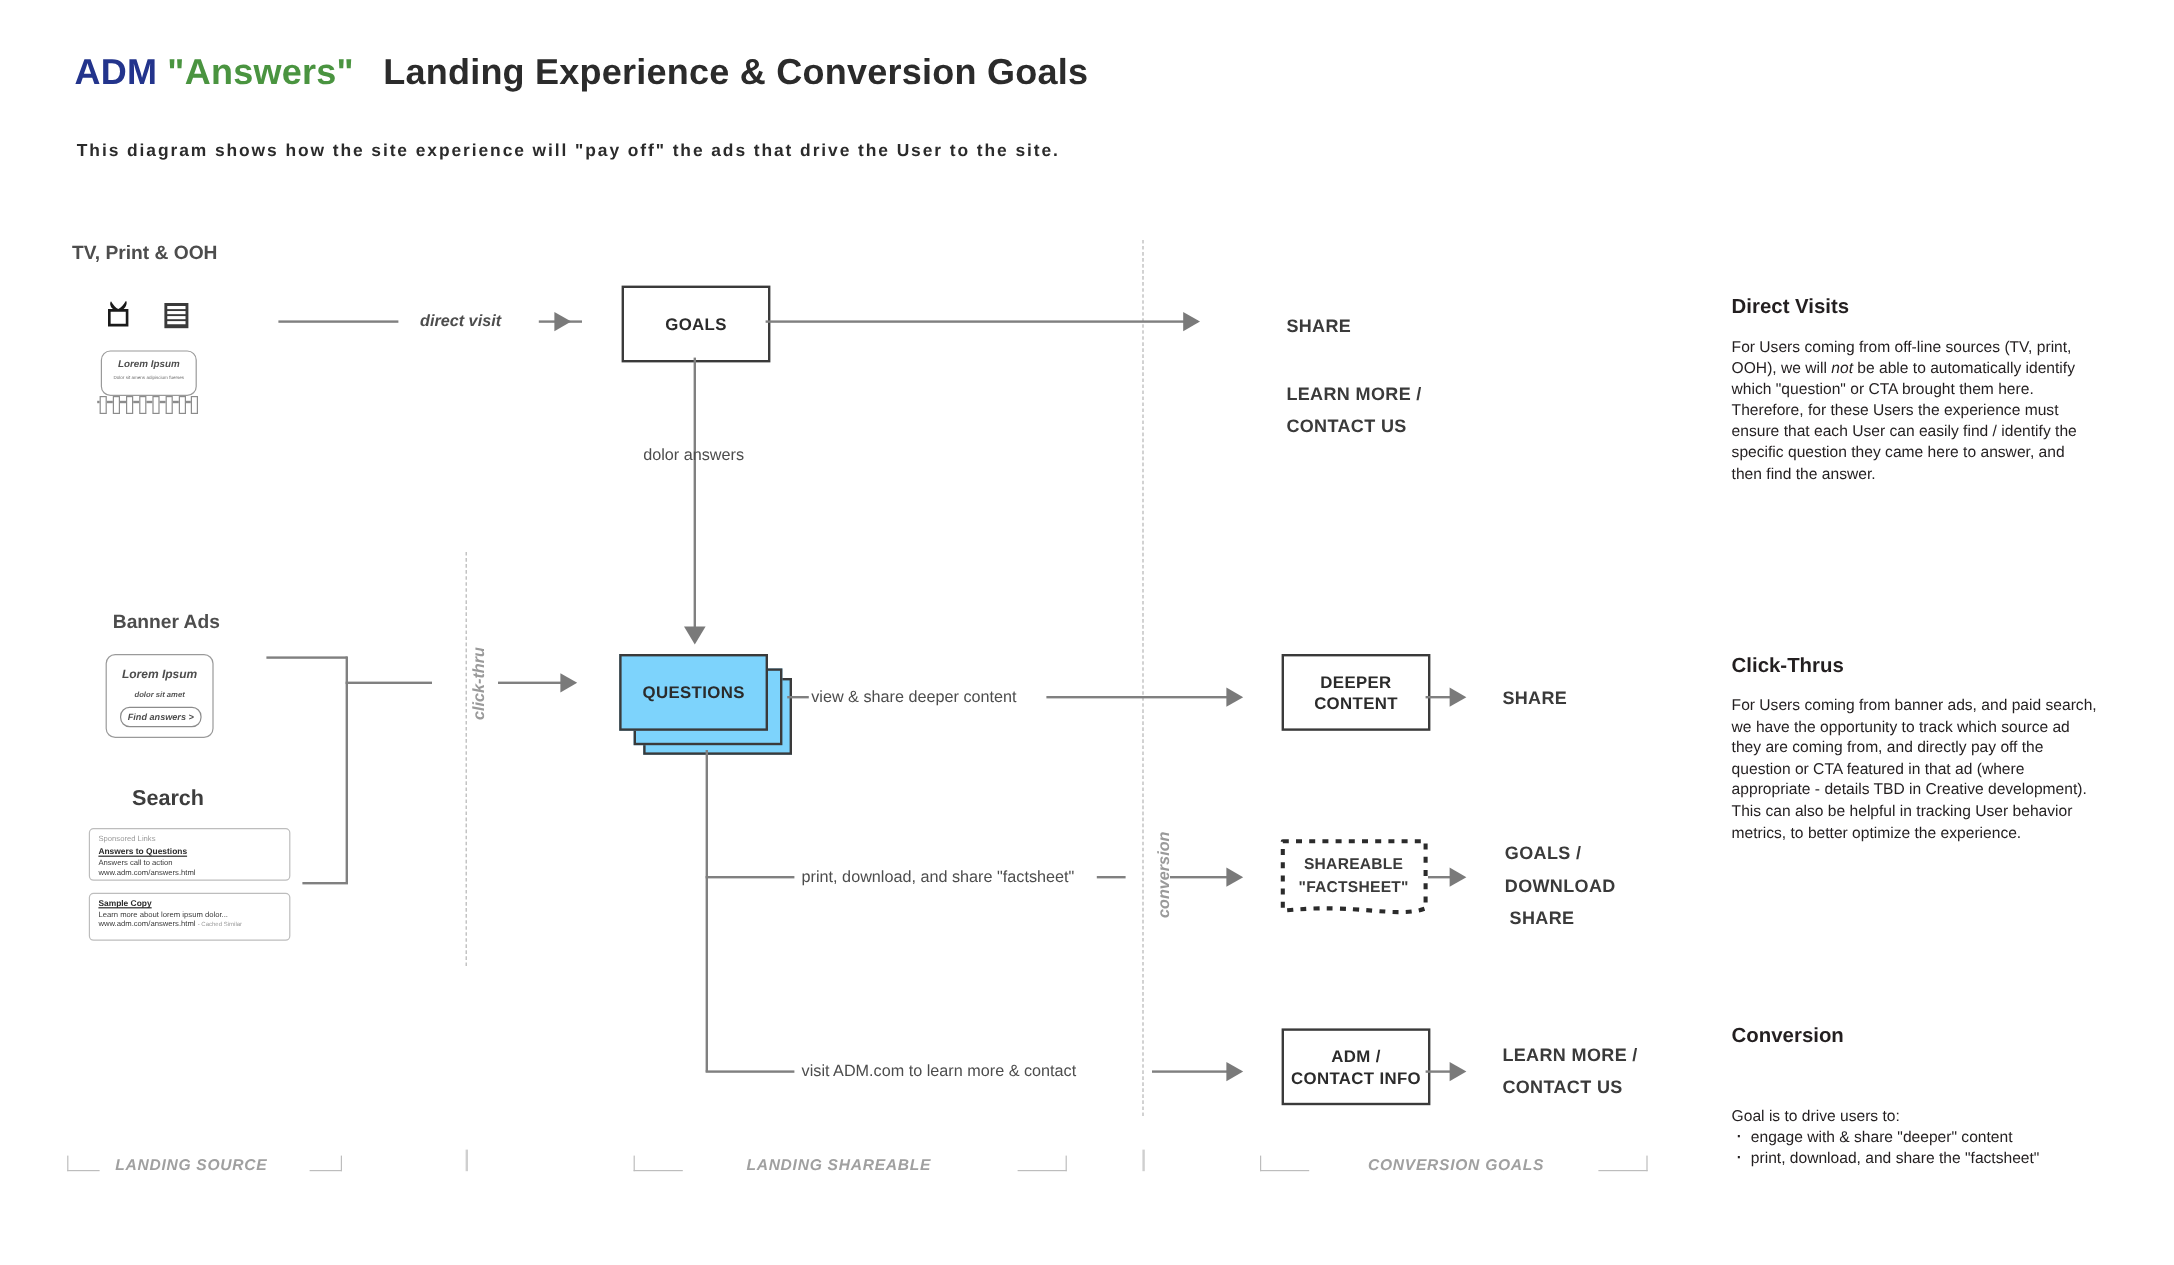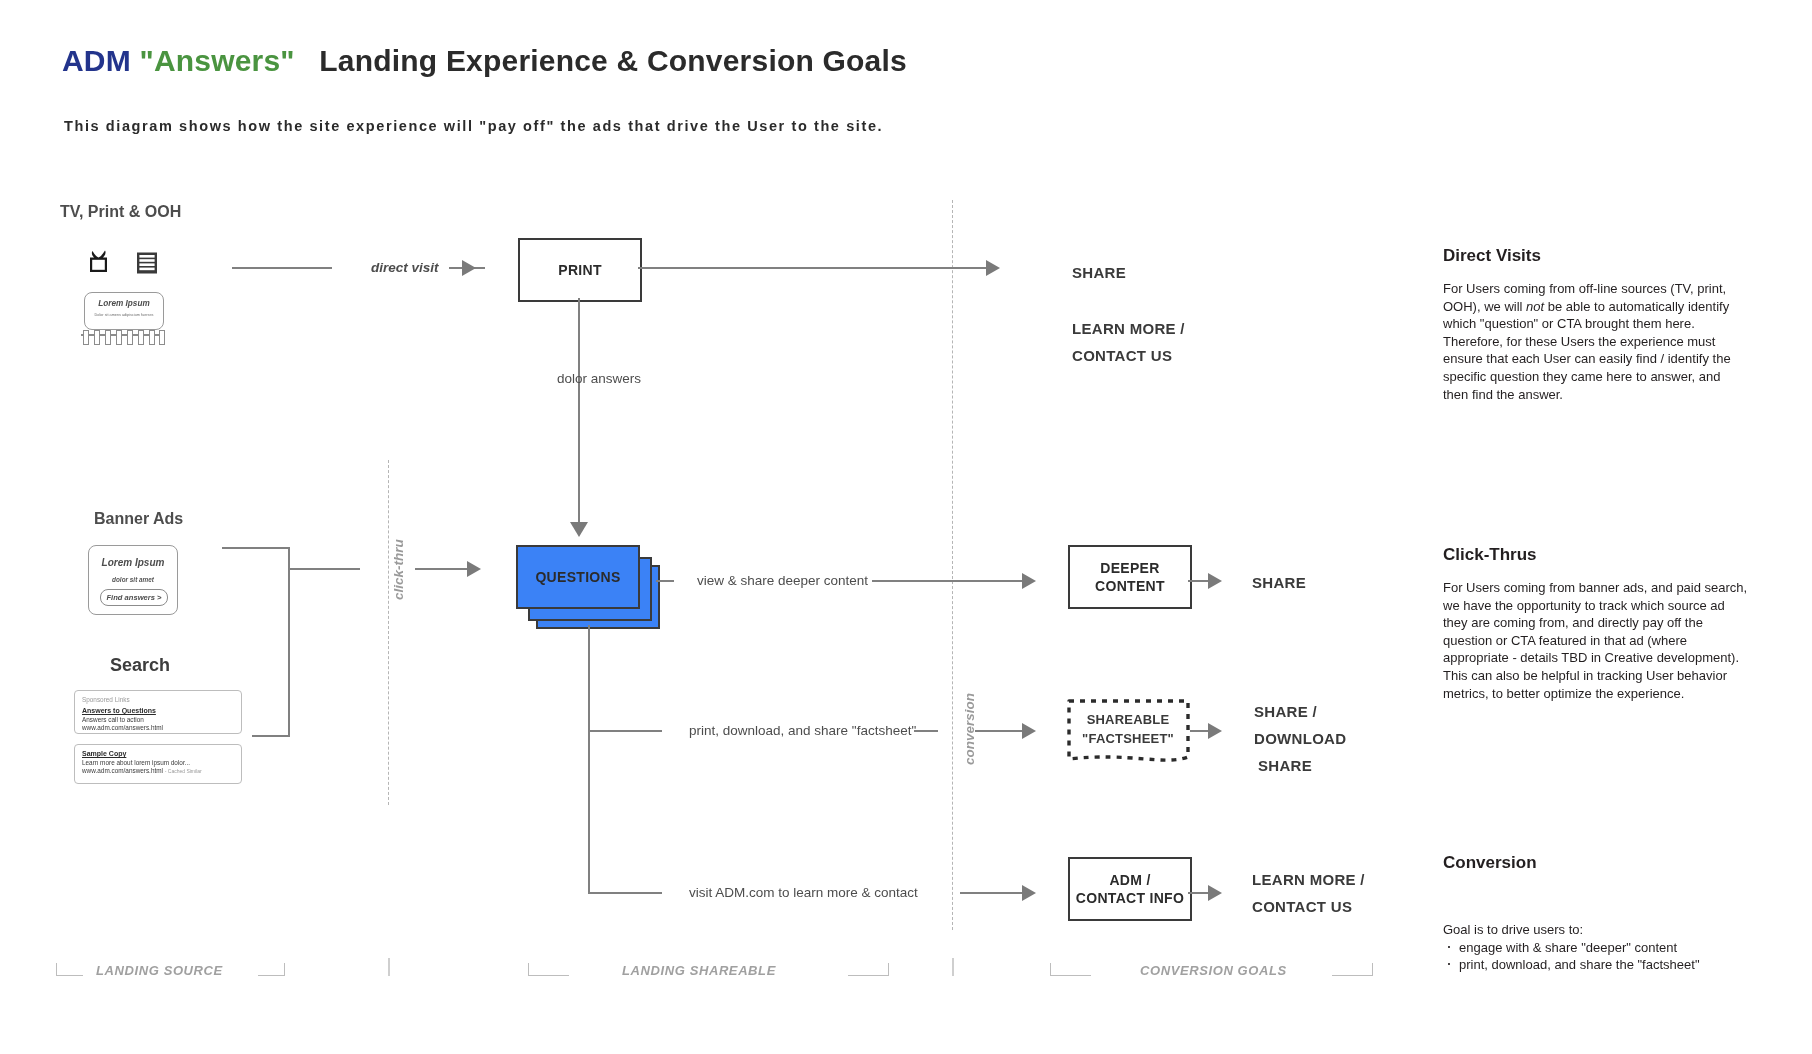--- a/index.html
+++ b/index.html
@@ -38,21 +38,21 @@
   
   .box{position:absolute;border:2.4px solid #3a3a3a;background:#fff;
        display:flex;align-items:center;justify-content:center;text-align:center;
        font-size:14px;font-weight:bold;color:#2b2b2b;line-height:18px;letter-spacing:.3px;}
   #box-home{left:518px;top:238px;width:120px;height:60px;}
   #box-deeper{left:1068px;top:545px;width:120px;height:60px;}
   #box-adm{left:1068px;top:857px;width:120px;height:60px;}
 
   
   #q-wrap{left:516px;top:545px;width:140px;height:80px;position:absolute;}
-  #q-wrap .card{position:absolute;border:2.4px solid #3a3a3a;background:#3b82f6;width:120px;height:60px;}
+  #q-wrap .card{position:absolute;border:2.4px solid #3a3a3a;background:#7dd3fc;width:120px;height:60px;}
   #q-wrap .c3{left:20px;top:20px;}
   #q-wrap .c2{left:12px;top:12px;}
   #q-wrap .c1{left:0px;top:0px;display:flex;align-items:center;justify-content:center;
               font-size:14px;font-weight:bold;color:#2b2b2b;letter-spacing:.3px;}
 
   
   #box-fact{left:1068px;top:700px;width:120px;height:58px;}
   #box-fact svg{position:absolute;left:-4px;top:-4px;}
   #box-fact .lbl{position:absolute;left:0;top:0;width:120px;height:58px;
                  display:flex;flex-direction:column;align-items:center;justify-content:center;
@@ -60,21 +60,21 @@
 
   
   .ln{position:absolute;background:#808080;}
   .hline{height:1.8px;}
   .vline{width:1.8px;}
   .arrow{position:absolute;width:0;height:0;border-top:8px solid transparent;
          border-bottom:8px solid transparent;border-left:14px solid #7a7a7a;}
   .arrow-down{position:absolute;width:0;height:0;border-left:9px solid transparent;
               border-right:9px solid transparent;border-top:15px solid #7a7a7a;}
 
-  .flab{position:absolute;font-size:13.5px;color:#4d4d4d;white-space:nowrap;margin-left:21px;}
+  .flab{position:absolute;font-size:13.5px;color:#4d4d4d;white-space:nowrap;}
   .flab-i{font-style:italic;font-weight:bold;}
   .vlab{position:absolute;font-size:13.5px;color:#9a9a9a;font-style:italic;font-weight:bold;
         white-space:nowrap;transform:rotate(-90deg);transform-origin:left top;}
 
   
   .goal{position:absolute;font-size:15px;font-weight:bold;color:#3a3a3a;
         line-height:27px;letter-spacing:.3px;white-space:nowrap;}
 
   
   .dashsep{position:absolute;width:0;border-left:1.6px dashed #b5b5b5;}
@@ -192,21 +192,21 @@
 
 <div class="dashsep" style="left:388px;top:460px;height:345px;"></div>
 <div class="dashsep" style="left:952px;top:200px;height:730px;"></div>
 
 <div class="ln hline" style="left:232px;top:267px;width:100px;"></div>
 <div class="flab flab-i" style="left:350px;top:260px;">direct visit</div>
 <div class="ln hline" style="left:449px;top:267px;width:36px;"></div>
 <div class="arrow" style="left:462px;top:260px;"></div>
 
 <div class="box" id="box-home">
-  <span>PRINT</span>
+  <span>GOALS</span>
 </div>
 
 <div class="ln hline" style="left:638px;top:267px;width:360px;"></div>
 <div class="arrow" style="left:986px;top:260px;"></div>
 
 <div class="ln vline" style="left:578px;top:298px;height:232px;"></div>
 <div class="arrow-down" style="left:570px;top:522px;"></div>
 <div class="flab" style="left:536px;top:371px;">dolor answers</div>
 
 <div class="ln hline" style="left:222px;top:547px;width:67px;"></div>
@@ -273,21 +273,21 @@
 <div class="ln hline" style="left:1188px;top:892px;width:28px;"></div>
 <div class="arrow" style="left:1208px;top:885px;"></div>
 
 <div class="goal" style="left:1072px;top:259px;">SHARE</div>
 <div class="goal" style="left:1072px;top:315px;">
   <div>LEARN MORE /</div>
   <div>CONTACT US</div>
 </div>
 <div class="goal" style="left:1252px;top:569px;">SHARE</div>
 <div class="goal" style="left:1254px;top:698px;">
-  <div>SHARE /</div>
+  <div>GOALS /</div>
   <div>DOWNLOAD</div>
   <div style="padding-left:4px;">SHARE</div>
 </div>
 <div class="goal" style="left:1252px;top:866px;">
   <div>LEARN MORE /</div>
   <div>CONTACT US</div>
 </div>
 
 <div class="abs panel-h" id="p1h">Direct Visits</div>
 <div class="abs panel-p" id="p1b"><span>For Users coming from off-line sources (TV, print, OOH), we will </span><em>not</em><span> be able to automatically identify which "question" or CTA brought them here.  Therefore, for these Users the experience must ensure that each User can easily find / identify the specific question they came here to answer, and then find the answer.</span></div>

